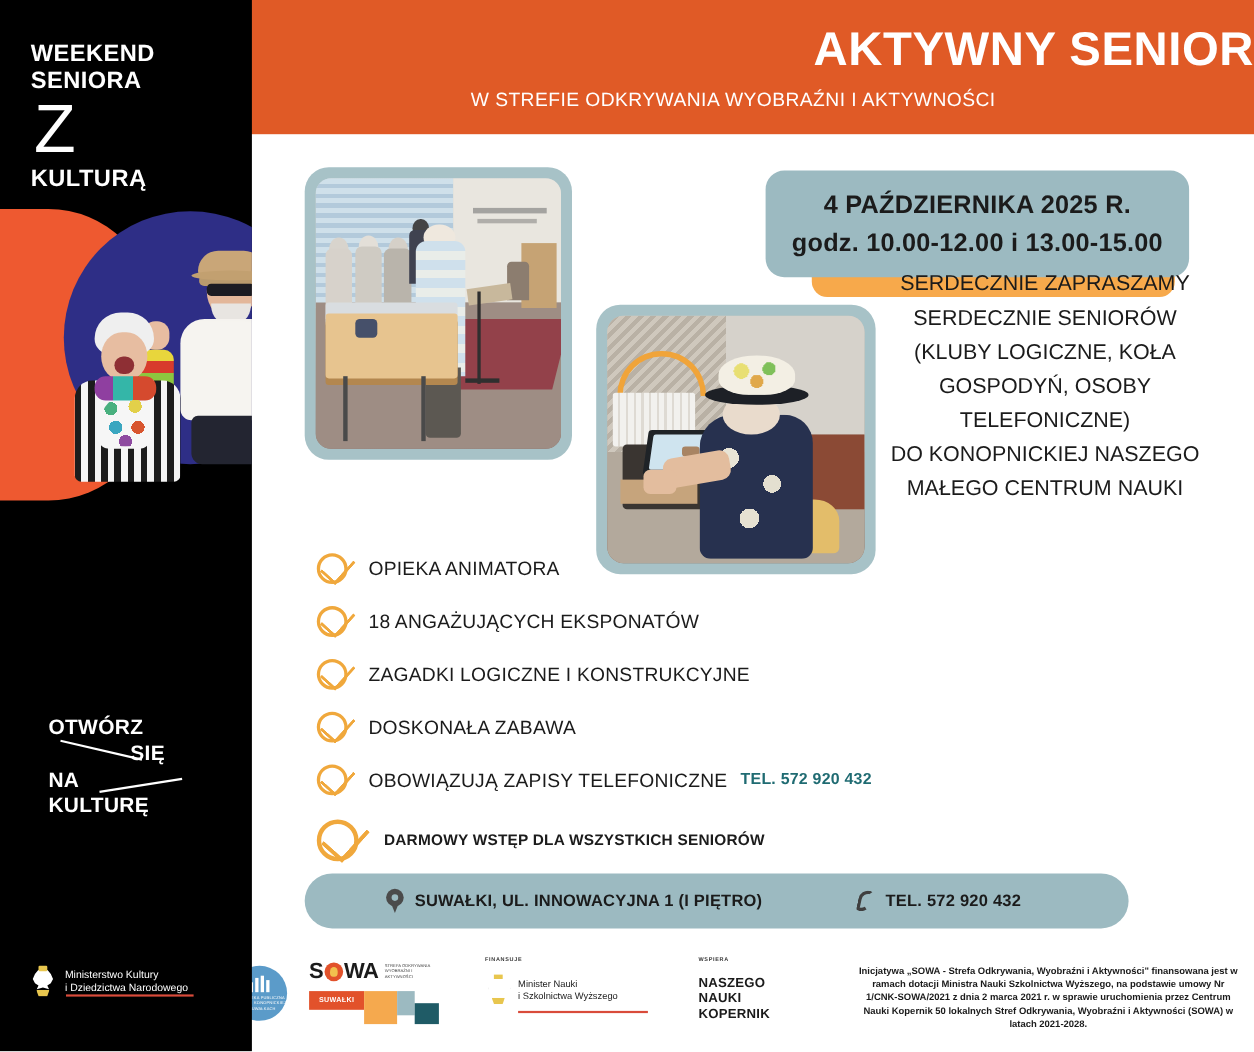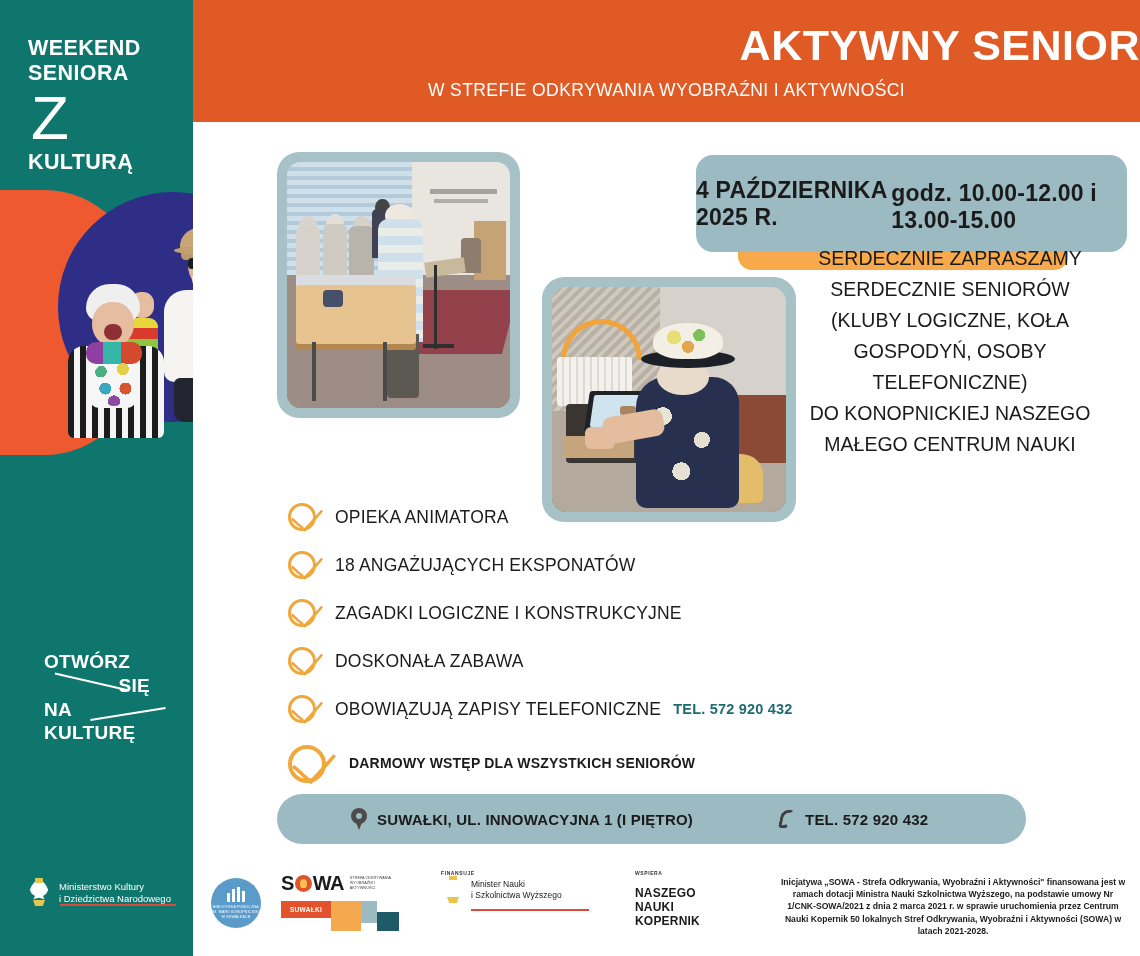--- a/index.html
+++ b/index.html
@@ -1,20 +1,20 @@
 <!DOCTYPE html>
 <html><head>
 <meta charset="utf-8">
 <style>
   html,body{margin:0;padding:0;background:#fff;}
   body{width:1140px;height:956px;font-family:"Liberation Sans",sans-serif;-webkit-font-smoothing:antialiased;}
   .poster{position:relative;width:1140px;height:956px;overflow:hidden;background:#ffffff;}
 
   
-  .sidebar{position:absolute;left:0;top:0;width:193px;height:956px;background:#0f766e;overflow:hidden;z-index:5;}
+  .sidebar{position:absolute;left:0;top:0;width:229px;height:956px;background:#000000;overflow:hidden;z-index:5;}
   .brand-top{position:absolute;left:28px;top:36px;width:160px;}
   .brand-line{color:#fff;font-weight:bold;font-size:21.5px;letter-spacing:0.4px;line-height:25px;}
   .brand-z{color:#fff;font-weight:300;font-size:62px;line-height:60px;margin:2px 0 0 3px;font-family:"Liberation Sans",sans-serif;}
   .brand-kultura{color:#fff;font-weight:bold;font-size:21.5px;letter-spacing:0.4px;margin-top:2px;}
 
   
   .blob-orange{position:absolute;left:-60px;top:190px;width:200px;height:265px;background:#ee5930;
     border-radius:0 96px 96px 0;z-index:1;}
   .blob-circle{position:absolute;left:58px;top:192px;width:230px;height:230px;border-radius:50%;
     background:#2e2e86;z-index:2;}
@@ -106,22 +106,22 @@
   .p1-mainl{position:absolute;left:45%;top:70%;width:14%;height:26%;background:#5c5852;border-radius:0 0 4px 4px;}
   .p1-stand{position:absolute;left:66%;top:42%;width:3px;height:34%;background:#2f2f2f;}
   .p1-standb{position:absolute;left:61%;top:74%;width:14%;height:4px;background:#2f2f2f;}
   .p1-desk{position:absolute;left:62%;top:40%;width:18%;height:6%;background:#c8b89c;transform:rotate(-8deg);}
   .p1-far{position:absolute;left:78%;top:31%;width:9%;height:14%;background:#8c7d6f;border-radius:4px 4px 0 0;}
   .p1-door{position:absolute;left:84%;top:24%;width:14%;height:24%;background:#c6a374;}
 
   
   .date-accent{position:absolute;left:738px;top:238px;width:330px;height:32px;background:#f7a94b;
     border-radius:14px;z-index:2;}
-  .date-box{position:absolute;left:696px;top:155px;width:431px;height:97px;background:#9cbac1;
-    border-radius:17px;z-index:3;display:flex;flex-direction:row;align-items:center;justify-content:center;}
+  .date-box{position:absolute;left:696px;top:155px;width:385px;height:97px;background:#9cbac1;
+    border-radius:17px;z-index:3;display:flex;flex-direction:column;align-items:center;justify-content:center;}
   .date-l1{color:#1b1b1b;font-size:23px;font-weight:bold;letter-spacing:0.2px;}
   .date-l2{color:#1b1b1b;font-size:23px;font-weight:bold;letter-spacing:0.2px;margin-top:7px;}
 
   
   .photo2{position:absolute;left:542px;top:277px;width:254px;height:245px;background:#a7c2c7;
     border-radius:22px;padding:10px;box-sizing:border-box;z-index:4;}
   .photo2 .inner{width:100%;height:100%;border-radius:15px;overflow:hidden;position:relative;
     background:linear-gradient(180deg,#cfc9c0 0%,#b6aea4 55%,#8d6a58 100%);}
   .p2-wallL{position:absolute;left:0;top:0;width:46%;height:55%;
     background:repeating-linear-gradient(135deg,#cfc8bd 0 4px,#b9b1a5 4px 8px);}
@@ -208,21 +208,21 @@
   .sowa-tag{font-size:3.8px;line-height:5px;color:#444;margin-left:6px;width:46px;}
   .sowa-blocks{position:relative;margin-top:6px;height:30px;}
   .sb1{position:absolute;left:0;top:0;width:50px;height:17px;background:#e2522b;display:flex;align-items:center;justify-content:center;}
   .sb1 span{color:#fff;font-size:6.5px;font-weight:bold;letter-spacing:.3px;}
   .sb2{position:absolute;left:50px;top:0;width:30px;height:30px;background:#f5a94e;}
   .sb3{position:absolute;left:80px;top:0;width:16px;height:22px;background:#9cbac1;}
   .sb4{position:absolute;left:96px;top:11px;width:22px;height:19px;background:#1f5b66;}
 
   .lg-minnauka{position:absolute;left:248px;top:10px;width:170px;}
   .lg-lead{font-size:5px;font-weight:bold;color:#333;letter-spacing:.6px;}
-  .mn-row{display:flex;align-items:center;gap:6px;}
+  .mn-row{display:flex;align-items:center;gap:6px;margin-top:10px;}
   .mn-eagle{width:24px;height:28px;position:relative;flex:none;}
   .mn-eagle .b{position:absolute;left:2px;top:2px;width:20px;height:20px;background:#fff;border:1px solid #cfcfcf;
     clip-path:polygon(50% 0%,72% 10%,86% 26%,96% 48%,86% 66%,70% 76%,78% 92%,50% 84%,22% 92%,30% 76%,14% 66%,4% 48%,14% 26%,28% 10%);}
   .mn-eagle .c{position:absolute;left:8px;top:0px;width:8px;height:4px;background:#e8c64e;}
   .mn-eagle .f{position:absolute;left:6px;top:21px;width:12px;height:6px;background:#e8c64e;clip-path:polygon(0 0,100% 0,82% 100%,18% 100%);}
   .mn-txt{font-size:8.5px;line-height:11px;color:#1b1b1b;}
   .mn-rule{width:118px;height:1.6px;background:#d94b3a;margin:5px 0 0 30px;}
 
   .lg-cnk{position:absolute;left:442px;top:10px;}
   .cnk-txt{font-size:12px;font-weight:bold;color:#1b1b1b;line-height:14px;letter-spacing:.2px;margin-top:10px;}

